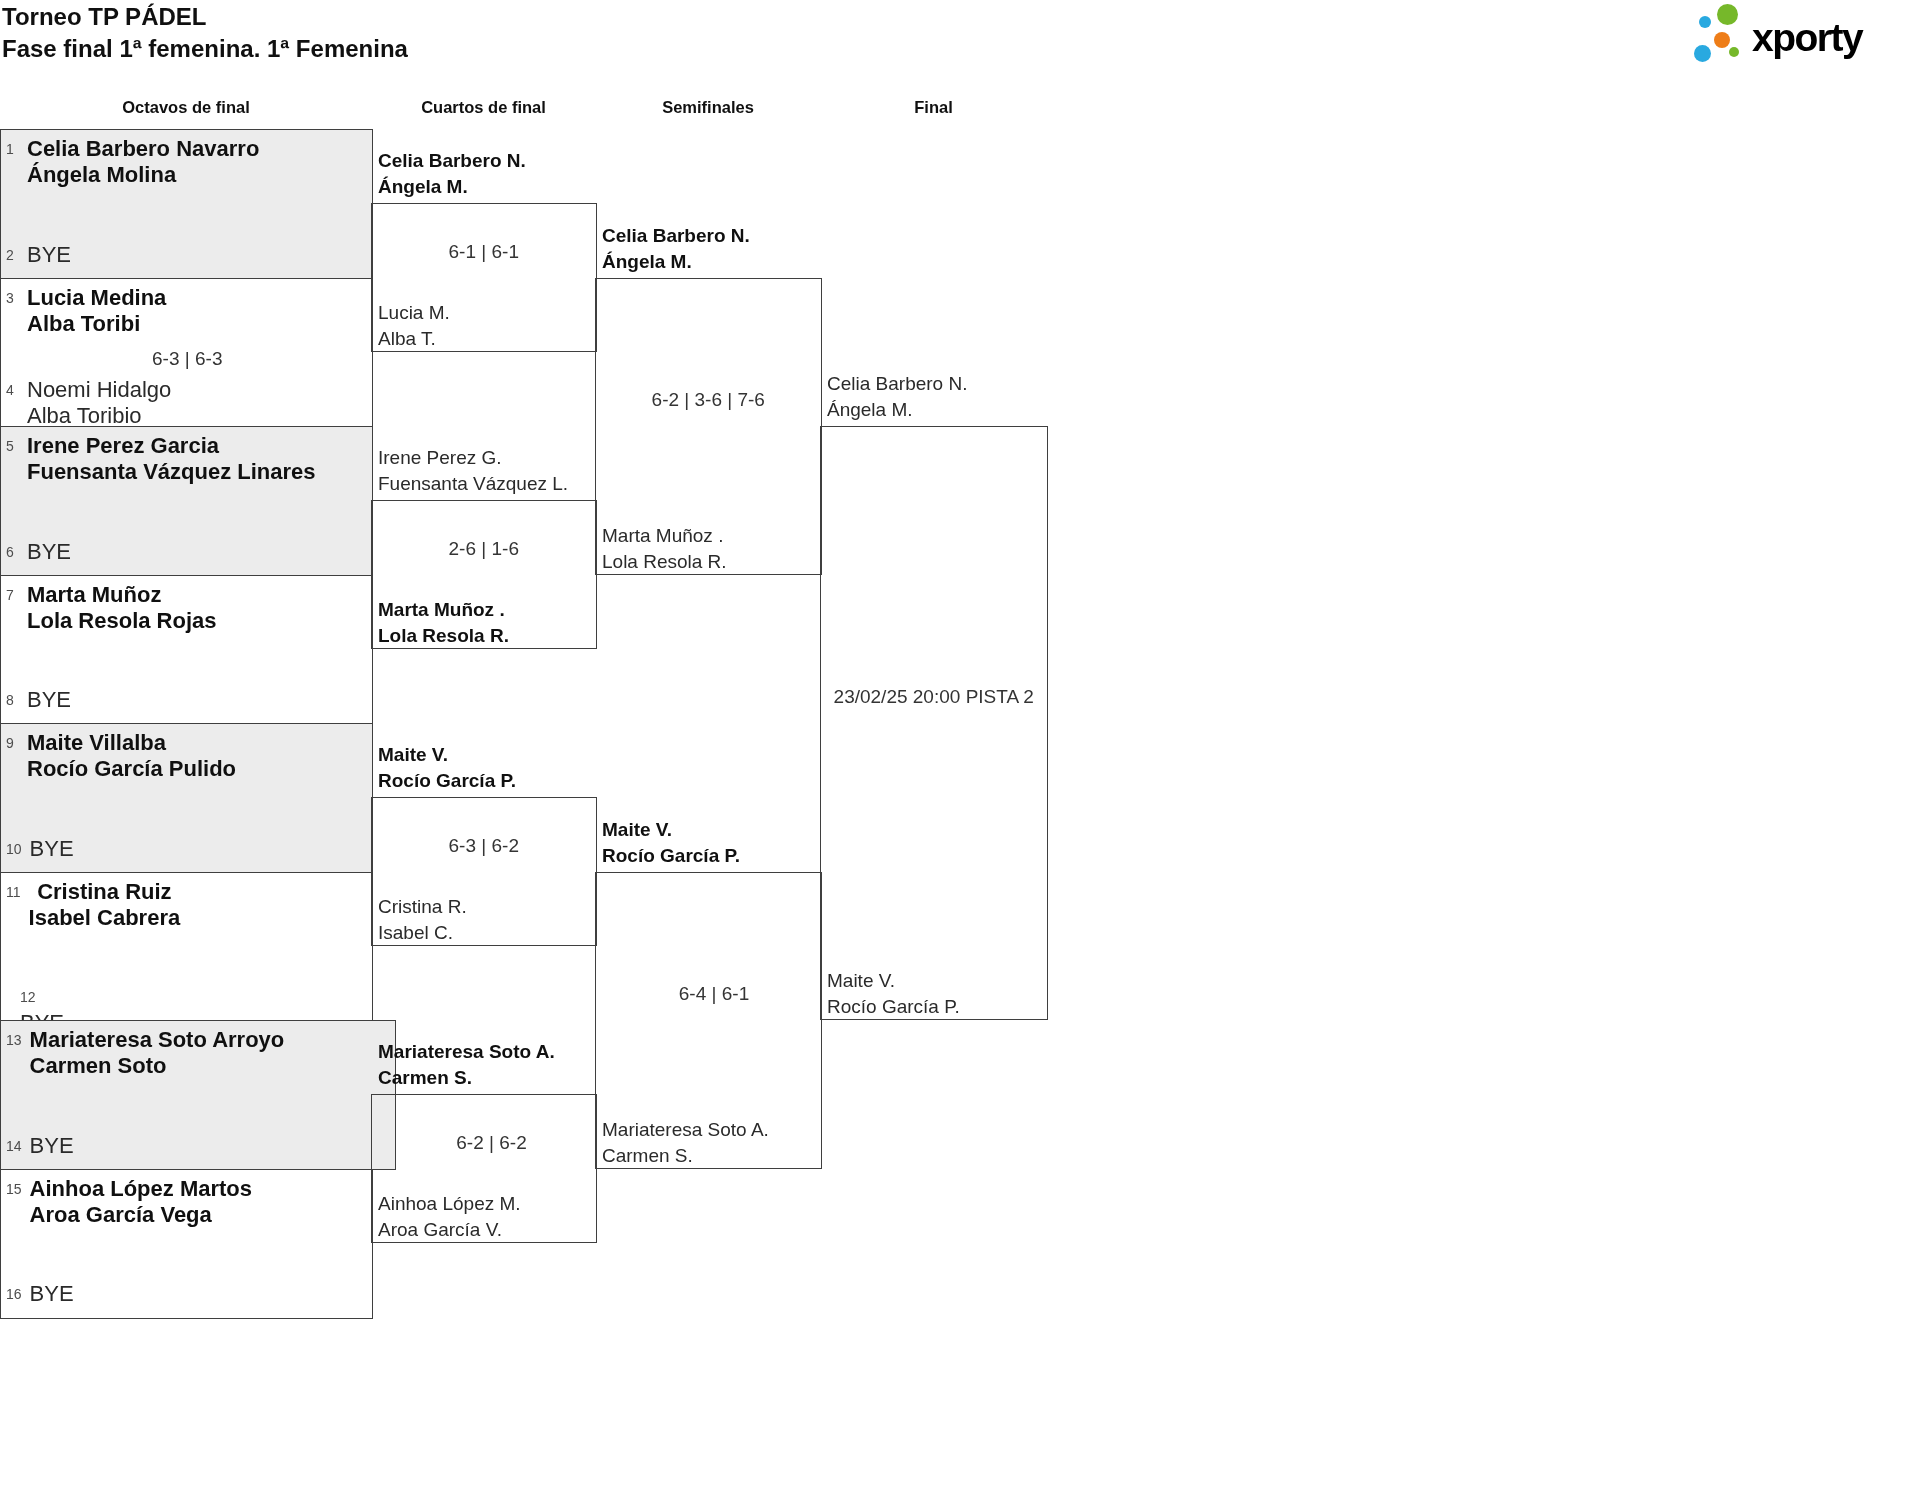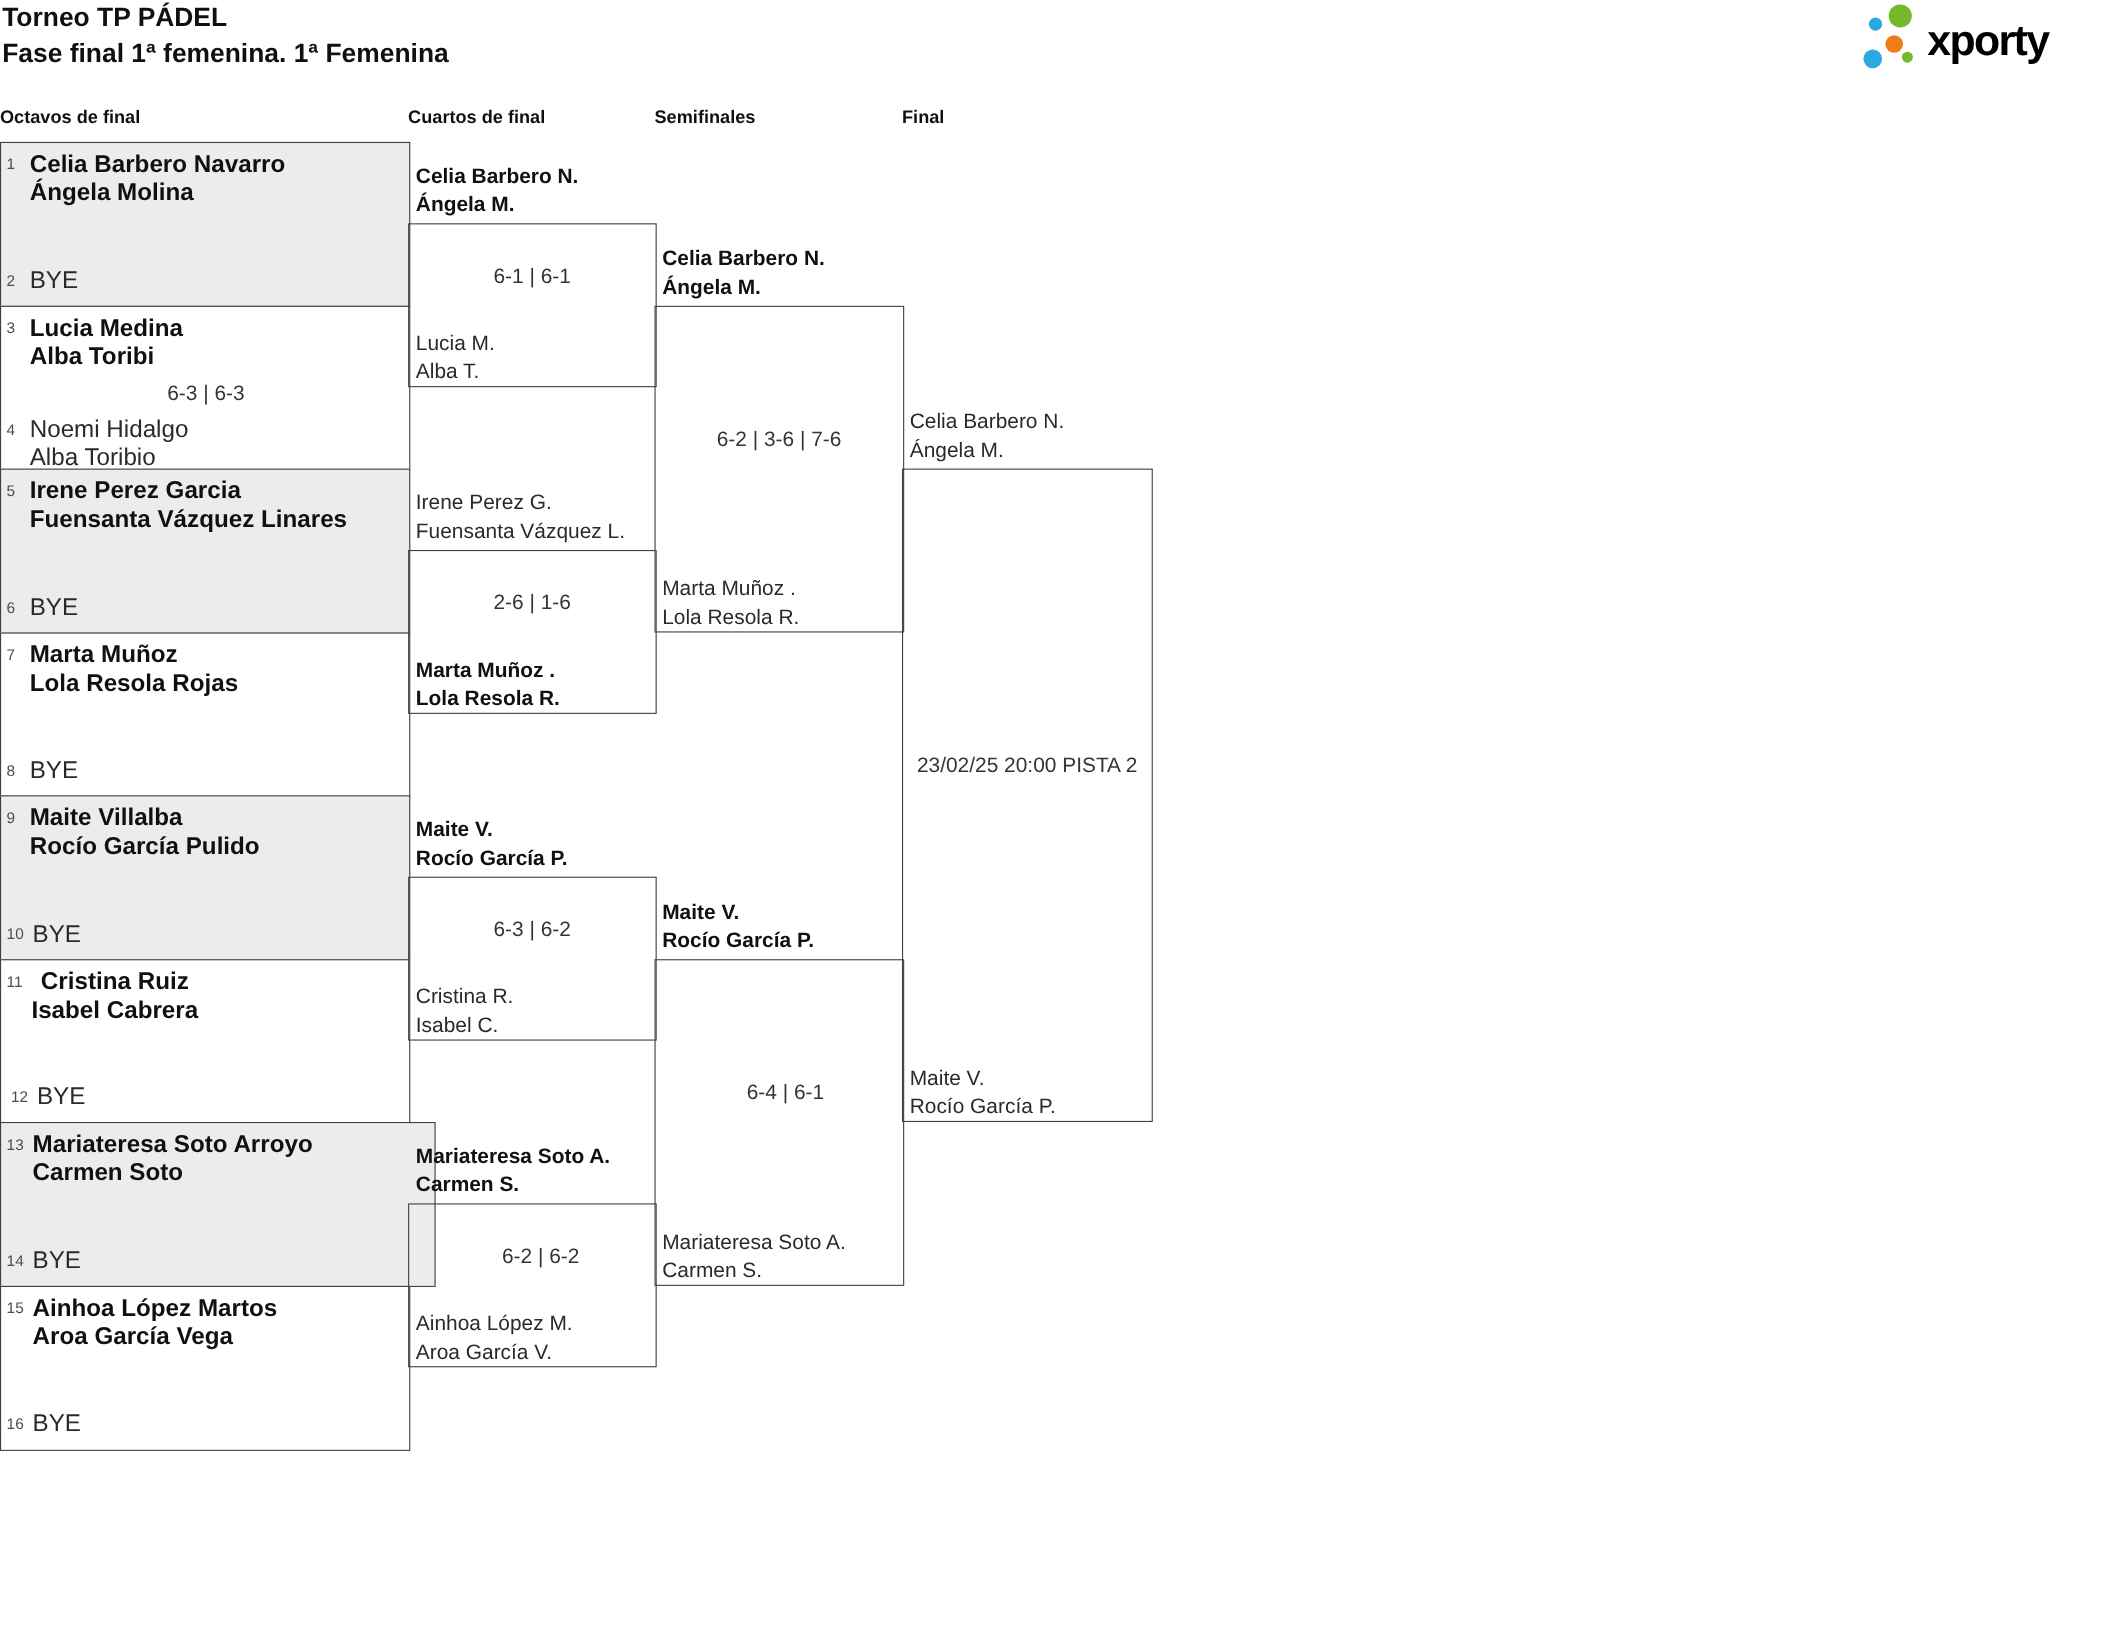--- a/index.html
+++ b/index.html
@@ -1,21 +1,21 @@
 <!DOCTYPE html>
 <html><head>
 <meta charset="utf-8">
 <style>
   html,body{margin:0;padding:0;}
   .page{position:relative;width:1920px;height:1492px;background:#ffffff;
         font-family:"Liberation Sans", sans-serif;overflow:hidden;}
   .title-block{position:absolute;left:2px;top:1px;color:#101010;}
   .title-line{font-size:24px;font-weight:700;line-height:32px;white-space:nowrap;}
   .round-header{position:absolute;top:96px;font-size:16.5px;font-weight:700;
-                color:#101010;text-align:left;line-height:22px;}
+                color:#101010;text-align:center;line-height:22px;}
   #bracket{position:absolute;left:0;top:0;width:1920px;height:1492px;}
   .m-box{position:absolute;border:1.5px solid #3f3f3f;background:#ffffff;box-sizing:border-box;}
   .m-box.shaded{background:#ececec;}
   .m-rect{position:absolute;border:1.5px solid #3f3f3f;background:transparent;box-sizing:border-box;}
   .entry{position:absolute;display:flex;align-items:flex-start;}
   .seed{font-size:14px;color:#4d4d4d;line-height:26px;min-width:13px;margin-right:8px;}
   .team{font-size:22px;line-height:26px;color:#2a2a2a;}
   .team.b{font-weight:700;color:#101010;}
   .label{position:absolute;font-size:19px;line-height:26px;color:#2a2a2a;white-space:nowrap;}
   .label.b{font-weight:700;color:#101010;}
@@ -119,21 +119,21 @@
         </div>
       </div>
       <div class="m-box" style="left: 0px; top: 871.5px; width: 372.5px; height: 150px;">
         <div class="entry" style="left: 5px; top: 6px; text-align: center;">
           <span class="seed">11</span>
           <div class="team b">
             <div>Cristina Ruiz</div>
             <div>Isabel Cabrera</div>
           </div>
         </div>
-        <div class="entry" style="left: 9px; top: 111.5px;">
+        <div class="entry" style="left: 19px; top: 111.5px; flex-direction: column;">
           <span class="seed">12</span>
           <div class="team">
             <div>BYE</div>
           </div>
         </div>
       </div>
       <div class="m-box shaded" style="left: 0px; top: 1020px; width: 396px; height: 150px;">
         <div class="entry" style="left: 5px; top: 6px;">
           <span class="seed">13</span>
           <div class="team b">

